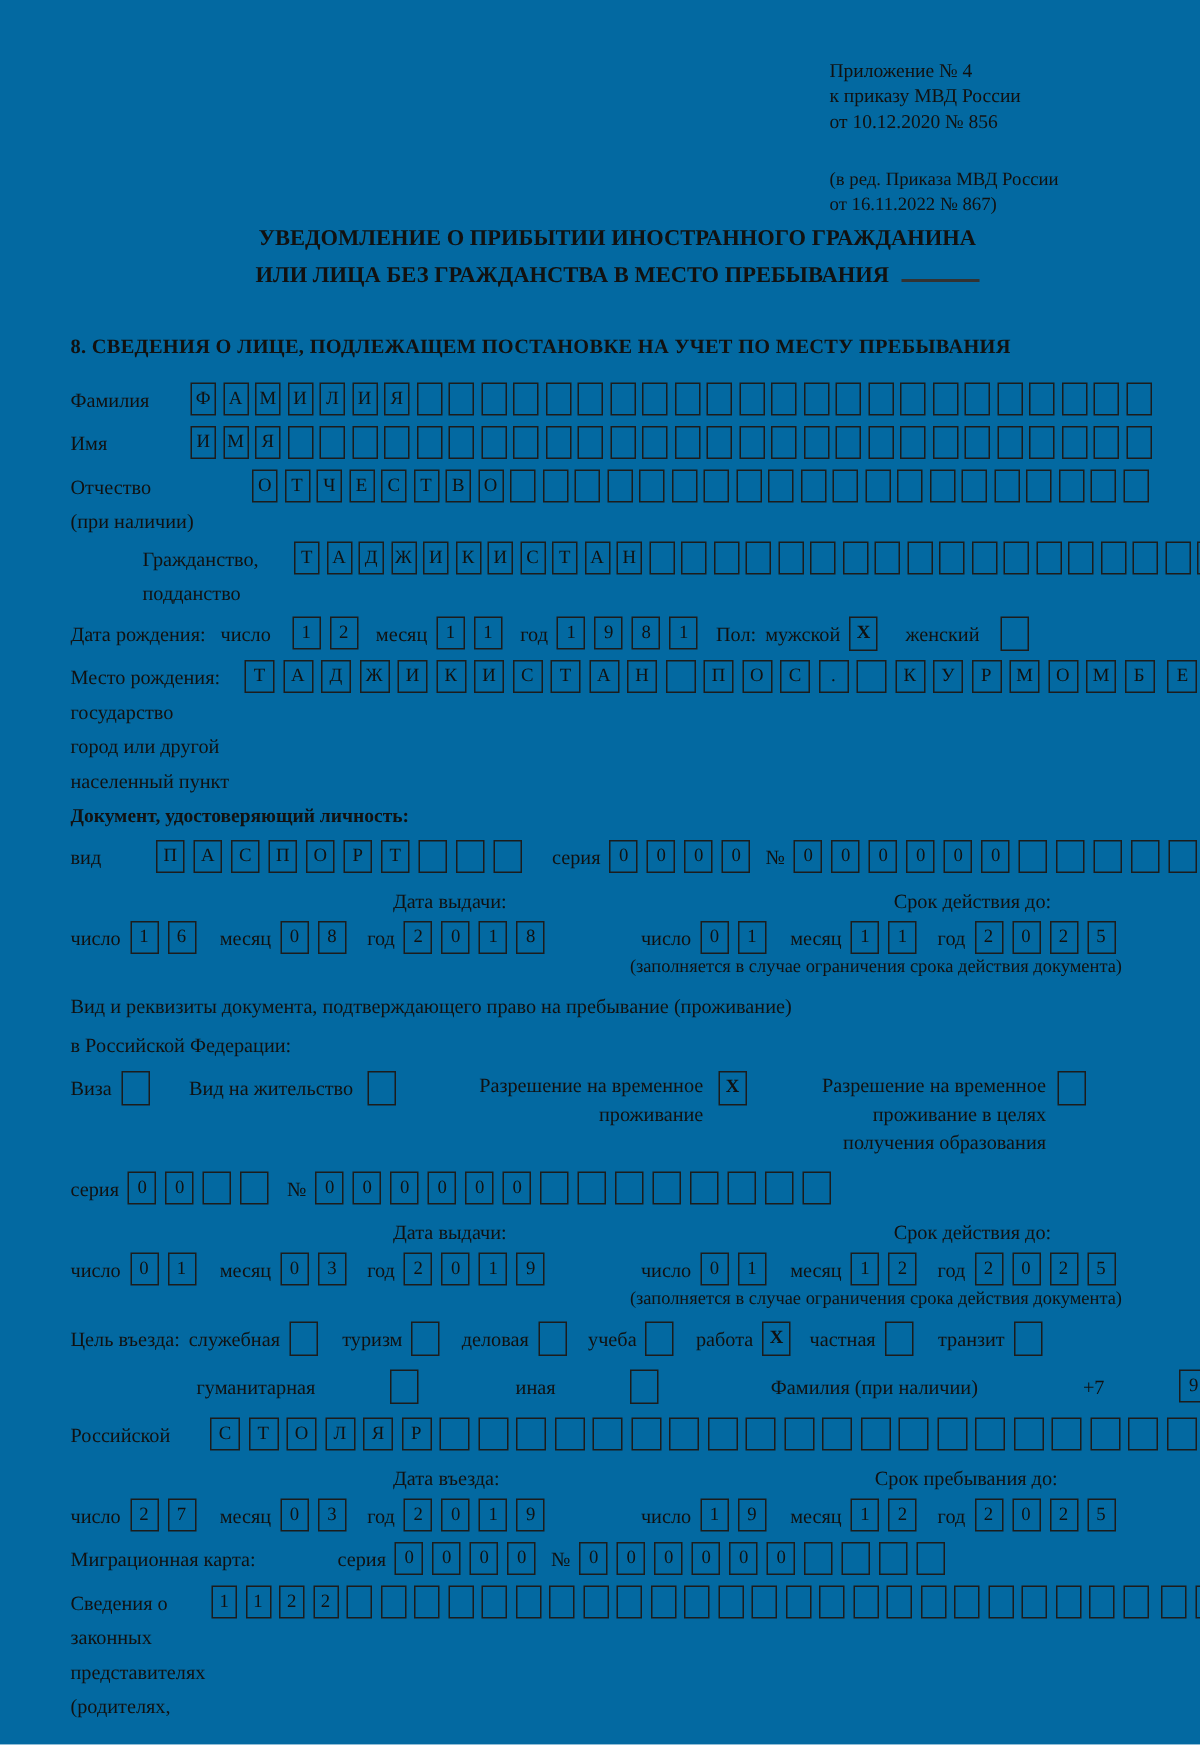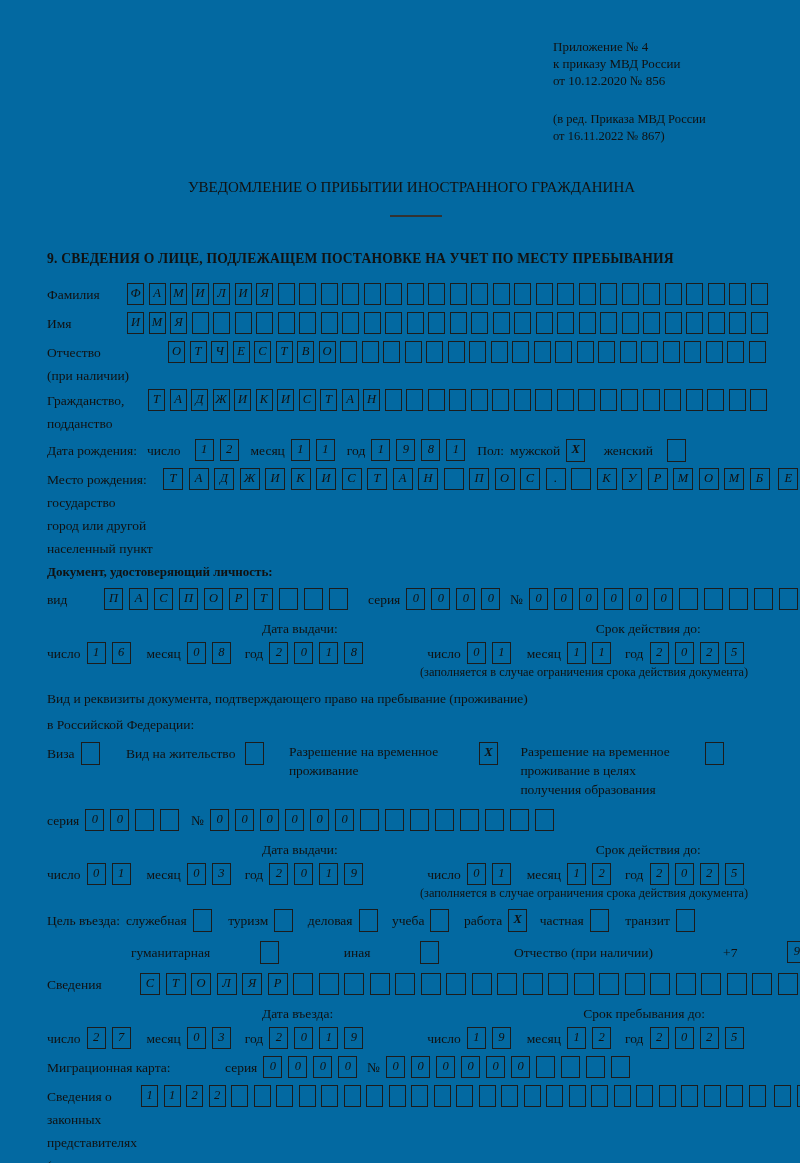--- a/index.html
+++ b/index.html
@@ -7,42 +7,42 @@
     width:800px;height:1163px;box-sizing:border-box;
     background:#0369a1;color:#111;
     font-family:"Liberation Serif","DejaVu Serif",serif;
     font-size:13.5px;
     padding:38px 24px 20px 47px;
     overflow:hidden;
   }
   .hdr{margin-left:506px;line-height:17px;font-size:13px;}
   .hdr .amend{margin-top:22px;font-size:12.5px;}
   .forma{font-weight:bold;text-align:right;padding-right:36px;margin-top:16px;font-size:14px;letter-spacing:.5px;}
-  .title{text-align:center;font-weight:normal;font-size:15px;line-height:25px;margin-top:30px;}
+  .title{text-align:center;font-weight:bold;font-size:15px;line-height:25px;margin-top:2px;}
   .blank{display:inline-block;width:52px;border-bottom:2px solid #333;margin-left:8px;vertical-align:baseline;}
   .sect{font-weight:bold;font-size:13.6px;margin-top:26px;margin-bottom:16px;letter-spacing:.2px;}
   .row{display:flex;align-items:flex-start;margin-bottom:6px;white-space:nowrap;line-height:23px;}
   .lbl{display:inline-block;flex:none;font-family:Liberation Serif, serif;}
   .sub{margin-right:6px;}
-  .cells{display:inline-block;white-space:nowrap;flex:none;font-style:italic;}
+  .cells{display:inline-block;white-space:nowrap;flex:none;}
   .cell{
     display:inline-block;box-sizing:border-box;
     width:17px;height:22px;border:1.6px solid #1c1c1c;
     margin-right:4.5px;text-align:center;
     font-size:12.5px;line-height:19px;vertical-align:top;
   }
   .cell.w{width:20px;margin-right:5.5px;}
   .cell.d{width:19px;margin-right:6px;}
   .cell.r{width:17px;margin-right:5.5px;}
   .cell.cb{width:19px;height:23px;font-weight:bold;}
   .mr6{margin-right:6px;} .mr10{margin-right:10px;}
   .dates-hdr{margin-bottom:2px;}
   .note{text-align:right;font-size:12.3px;padding-right:28px;margin-top:-2px;margin-bottom:8px;}
   .center-bold{font-weight:bold;margin:4px 0 8px 0;font-size:13px;}
-  .multi{display:inline-block;text-align:left;line-height:19px;white-space:normal;}
+  .multi{display:inline-block;text-align:right;line-height:19px;white-space:normal;}
   .cellrow{margin-bottom:7px;}
   .cellrow:last-child{margin-bottom:0;}
   .para{line-height:22px;margin-bottom:4px;}
 </style>
 </head>
 <body>
 
 <div class="page">
 
   <div class="hdr">
@@ -51,44 +51,44 @@
     <div>от 10.12.2020 № 856</div>
     <div class="amend">
       <div>(в ред. Приказа МВД России</div>
       <div>от 16.11.2022 № 867)</div>
     </div>
   </div>
 
 
   <div class="title">
     <div>УВЕДОМЛЕНИЕ О ПРИБЫТИИ ИНОСТРАННОГО ГРАЖДАНИНА</div>
-    <div><span class="blank"></span></div>
-  </div>
-
-  <div class="sect">9. СВЕДЕНИЯ О ЛИЦЕ, ПОДЛЕЖАЩЕМ ПОСТАНОВКЕ НА УЧЕТ ПО МЕСТУ ПРЕБЫВАНИЯ</div>
+    <div><span>ИЛИ ЛИЦА БЕЗ ГРАЖДАНСТВА В МЕСТО ПРЕБЫВАНИЯ</span><span class="blank"></span></div>
+  </div>
+
+  <div class="sect">8. СВЕДЕНИЯ О ЛИЦЕ, ПОДЛЕЖАЩЕМ ПОСТАНОВКЕ НА УЧЕТ ПО МЕСТУ ПРЕБЫВАНИЯ</div>
 
   <div class="row">
     <span class="lbl" style="width:80px">Фамилия</span>
     <span class="cells"><span class="cell">Ф</span><span class="cell">А</span><span class="cell">М</span><span class="cell">И</span><span class="cell">Л</span><span class="cell">И</span><span class="cell">Я</span><span class="cell"></span><span class="cell"></span><span class="cell"></span><span class="cell"></span><span class="cell"></span><span class="cell"></span><span class="cell"></span><span class="cell"></span><span class="cell"></span><span class="cell"></span><span class="cell"></span><span class="cell"></span><span class="cell"></span><span class="cell"></span><span class="cell"></span><span class="cell"></span><span class="cell"></span><span class="cell"></span><span class="cell"></span><span class="cell"></span><span class="cell"></span><span class="cell"></span><span class="cell"></span></span>
   </div>
 
   <div class="row">
     <span class="lbl" style="width:80px">Имя</span>
     <span class="cells"><span class="cell">И</span><span class="cell">М</span><span class="cell">Я</span><span class="cell"></span><span class="cell"></span><span class="cell"></span><span class="cell"></span><span class="cell"></span><span class="cell"></span><span class="cell"></span><span class="cell"></span><span class="cell"></span><span class="cell"></span><span class="cell"></span><span class="cell"></span><span class="cell"></span><span class="cell"></span><span class="cell"></span><span class="cell"></span><span class="cell"></span><span class="cell"></span><span class="cell"></span><span class="cell"></span><span class="cell"></span><span class="cell"></span><span class="cell"></span><span class="cell"></span><span class="cell"></span><span class="cell"></span><span class="cell"></span></span>
   </div>
 
   <div class="row" style="margin-bottom:2px;">
     <span class="lbl" style="width:121px">
       <span>Отчество</span><br>
       <span>(при наличии)</span>
     </span>
     <span class="cells"><span class="cell">О</span><span class="cell">Т</span><span class="cell">Ч</span><span class="cell">Е</span><span class="cell">С</span><span class="cell">Т</span><span class="cell">В</span><span class="cell">О</span><span class="cell"></span><span class="cell"></span><span class="cell"></span><span class="cell"></span><span class="cell"></span><span class="cell"></span><span class="cell"></span><span class="cell"></span><span class="cell"></span><span class="cell"></span><span class="cell"></span><span class="cell"></span><span class="cell"></span><span class="cell"></span><span class="cell"></span><span class="cell"></span><span class="cell"></span><span class="cell"></span><span class="cell"></span><span class="cell"></span></span>
   </div>
 
-  <div class="row" style="margin-bottom:2px;">
+  <div class="row" style="margin-bottom:2px;margin-left:48px;">
     <span class="lbl" style="width:101px">
       <span>Гражданство,</span><br>
       <span>подданство</span>
     </span>
     <span class="cells"><span class="cell">Т</span><span class="cell">А</span><span class="cell">Д</span><span class="cell">Ж</span><span class="cell">И</span><span class="cell">К</span><span class="cell">И</span><span class="cell">С</span><span class="cell">Т</span><span class="cell">А</span><span class="cell">Н</span><span class="cell"></span><span class="cell"></span><span class="cell"></span><span class="cell"></span><span class="cell"></span><span class="cell"></span><span class="cell"></span><span class="cell"></span><span class="cell"></span><span class="cell"></span><span class="cell"></span><span class="cell"></span><span class="cell"></span><span class="cell"></span><span class="cell"></span><span class="cell"></span><span class="cell"></span><span class="cell"></span></span>
   </div>
 
   <div class="row" style="margin-top:4px;">
     <span class="lbl mr10">Дата рождения:</span>
     <span class="sub" style="margin-right:14px">число</span>
@@ -219,27 +219,27 @@
     <span class="cells" style="margin-right:12px"><span class="cell cb"></span></span>
     <span class="sub">транзит</span>
     <span class="cells"><span class="cell cb"></span></span>
   </div>
 
   <div class="row" style="margin-bottom:9px;gap:44px;">
     <span class="sub" style="margin-left:84px">гуманитарная</span>
     <span class="cells" style="margin-right:16px"><span class="cell cb"></span></span>
     <span class="sub">иная</span>
     <span class="cells" style="margin-right:26px"><span class="cell cb"></span></span>
-    <span class="sub" style="margin-right:26px">Отчество (при наличии)</span>
+    <span class="sub" style="margin-right:26px">Фамилия (при наличии)</span>
     <span class="sub">+7</span>
     <span class="cells"><span class="cell d">9</span><span class="cell d">1</span><span class="cell d">1</span><span class="cell d">0</span><span class="cell d">0</span><span class="cell d">0</span><span class="cell d">0</span><span class="cell d">0</span><span class="cell d">0</span><span class="cell d">0</span><span class="cell d"></span></span>
   </div>
 
   <div class="row">
-    <span class="lbl" style="width:93px">Сведения</span>
+    <span class="lbl" style="width:93px">Российской</span>
     <span class="cells"><span class="cell w">С</span><span class="cell w">Т</span><span class="cell w">О</span><span class="cell w">Л</span><span class="cell w">Я</span><span class="cell w">Р</span><span class="cell w"></span><span class="cell w"></span><span class="cell w"></span><span class="cell w"></span><span class="cell w"></span><span class="cell w"></span><span class="cell w"></span><span class="cell w"></span><span class="cell w"></span><span class="cell w"></span><span class="cell w"></span><span class="cell w"></span><span class="cell w"></span><span class="cell w"></span><span class="cell w"></span><span class="cell w"></span><span class="cell w"></span><span class="cell w"></span><span class="cell w"></span><span class="cell w"></span></span>
   </div>
 
   <div class="row dates-hdr">
     <span style="margin-left:215px">Дата въезда:</span>
     <span style="margin-left:250px">Срок пребывания до:</span>
   </div>
 
   <div class="row">
     <span class="sub">число</span>

